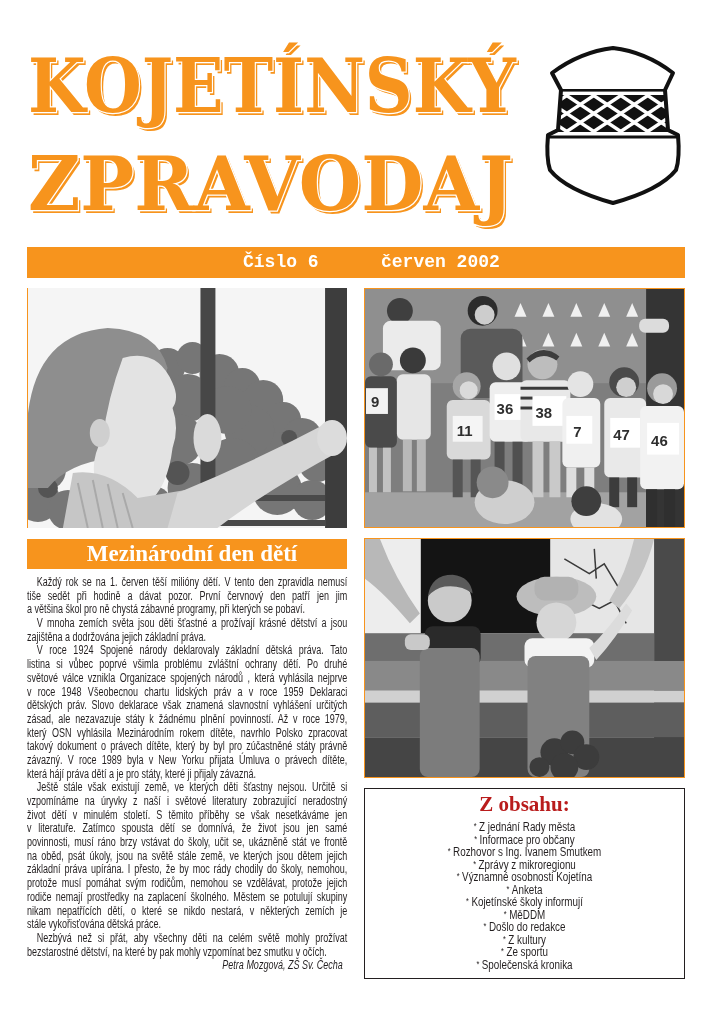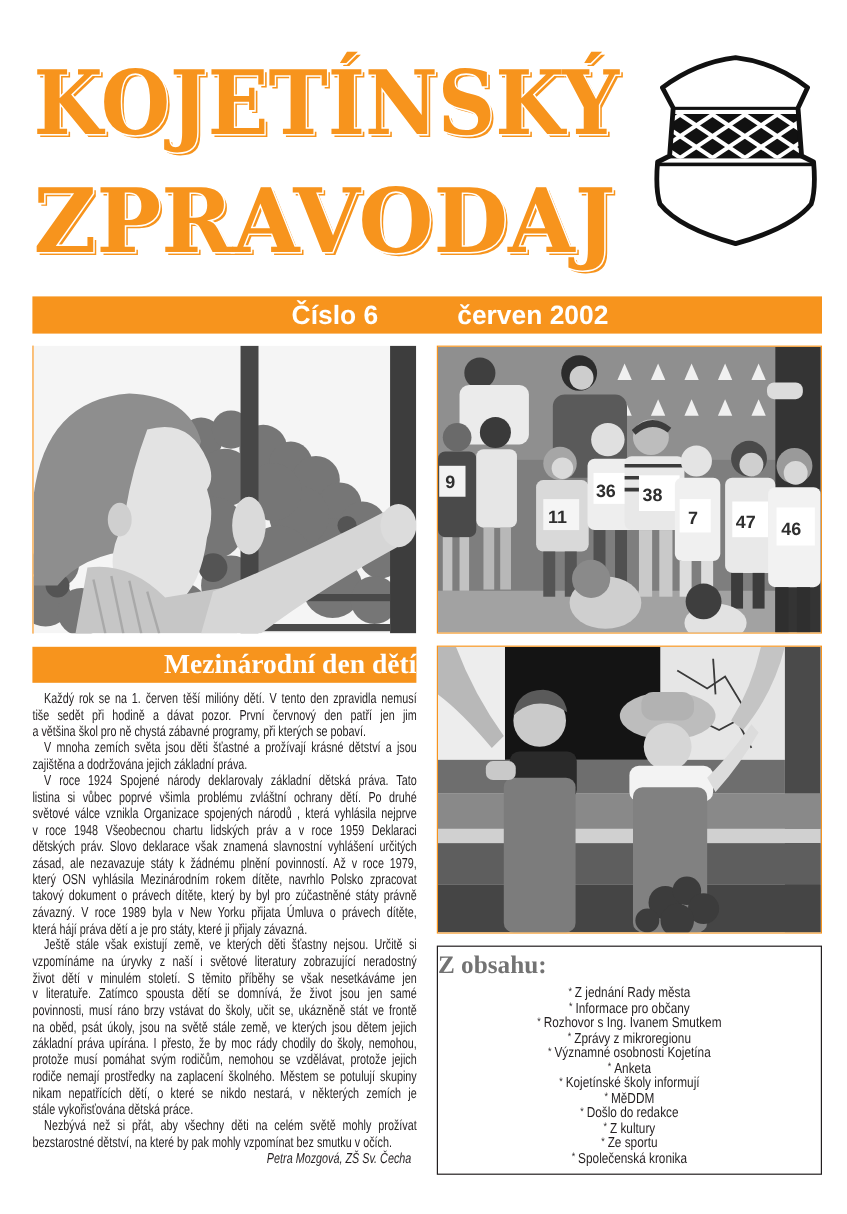--- a/index.html
+++ b/index.html
@@ -6,43 +6,43 @@
   body { width:706px; height:1012px; position:relative; overflow:hidden; color:#231f20; }
 
   .masthead-title { position:absolute; left:0; top:0; }
   .t-main, .t-shadow { font-family:"DejaVu Serif", serif; font-weight:bold; font-size:74px; }
   .t-shadow { fill:#F7941D; }
   .t-main { fill:#F7941D; stroke:#ffffff; stroke-width:2.6; paint-order:stroke; }
 
   .logo { position:absolute; left:540px; top:40px; }
 
   .issue-bar { position:absolute; left:27px; top:247px; width:658px; height:31px; background:#F7941D; }
-  .issue-text { position:absolute; top:0; line-height:31px; font-family:Liberation Sans, sans-serif; font-weight:bold; font-size:22px; color:#ffffff; white-space:nowrap; }
+  .issue-text { position:absolute; top:0; line-height:31px; font-family:Liberation Mono, monospace; font-weight:bold; font-size:18px; color:#ffffff; white-space:nowrap; }
   .issue-num { left:216px; }
   .issue-date { left:354px; }
 
   .photo { position:absolute; box-sizing:border-box; overflow:hidden; }
   .photo svg { display:block; width:100%; height:100%; }
   .photo-a { left:27px; top:288px; width:320px; height:240px; border-left:1px solid #F7941D; }
   .photo-b { left:364px; top:288px; width:321px; height:240px; border:1px solid #F7941D; }
   .photo-c { left:364px; top:538px; width:321px; height:240px; border:1px solid #F7941D; }
 
   .article-heading { position:absolute; left:27px; top:539px; width:320px; height:30px; background:#F7941D; color:#ffffff;
-    font-family:"Liberation Serif", serif; font-weight:bold; font-size:23px; line-height:30px; text-align:right; padding-left:10px; box-sizing:border-box; white-space:nowrap; }
+    font-family:"Liberation Serif", serif; font-weight:bold; font-size:23px; line-height:30px; text-align:center; padding-left:10px; box-sizing:border-box; white-space:nowrap; }
 
   .body-text { position:absolute; left:27px; top:576px; width:320px; }
   .line { height:13.7px; line-height:13.7px; width:427px; transform:scaleX(0.75); transform-origin:0 0;
     white-space:nowrap; text-align:justify; text-align-last:justify;
     font-family:"Liberation Sans", sans-serif; font-size:12px; color:#231f20; }
   .line.first { text-indent:13px; }
   .line.last { text-align-last:left; }
   .line.signature { text-align:right; text-align-last:right; font-style:italic; padding-right:6px; box-sizing:border-box; }
 
   .toc { position:absolute; left:364px; top:788px; width:321px; height:191px; border:1.5px solid #231f20; box-sizing:border-box; }
-  .toc-title { position:absolute; left:0; right:0; top:2px; text-align:left; font-family:"Liberation Serif", serif; font-weight:bold; font-size:21px; line-height:26px; color:#737373; }
+  .toc-title { position:absolute; left:0; right:0; top:2px; text-align:center; font-family:"Liberation Serif", serif; font-weight:bold; font-size:21px; line-height:26px; color:#b91c1c; }
   .toc-list { position:absolute; left:0; right:0; top:32px; transform:scaleX(0.82); transform-origin:center top; }
   .toc-item { height:12.5px; line-height:12.5px; text-align:center; font-family:"Liberation Sans", sans-serif; font-size:12px; color:#231f20; white-space:nowrap; }
   .bullet { font-size:9px; position:relative; top:-2px; margin-right:3px; }
   .bib { font-family:"Liberation Sans", sans-serif; font-weight:bold; font-size:15px; fill:#2e2e2e; }
 </style>
 </head>
 <body>
 
 <svg class="masthead-title" width="540" height="235" viewBox="0 0 540 235">
   <g>

